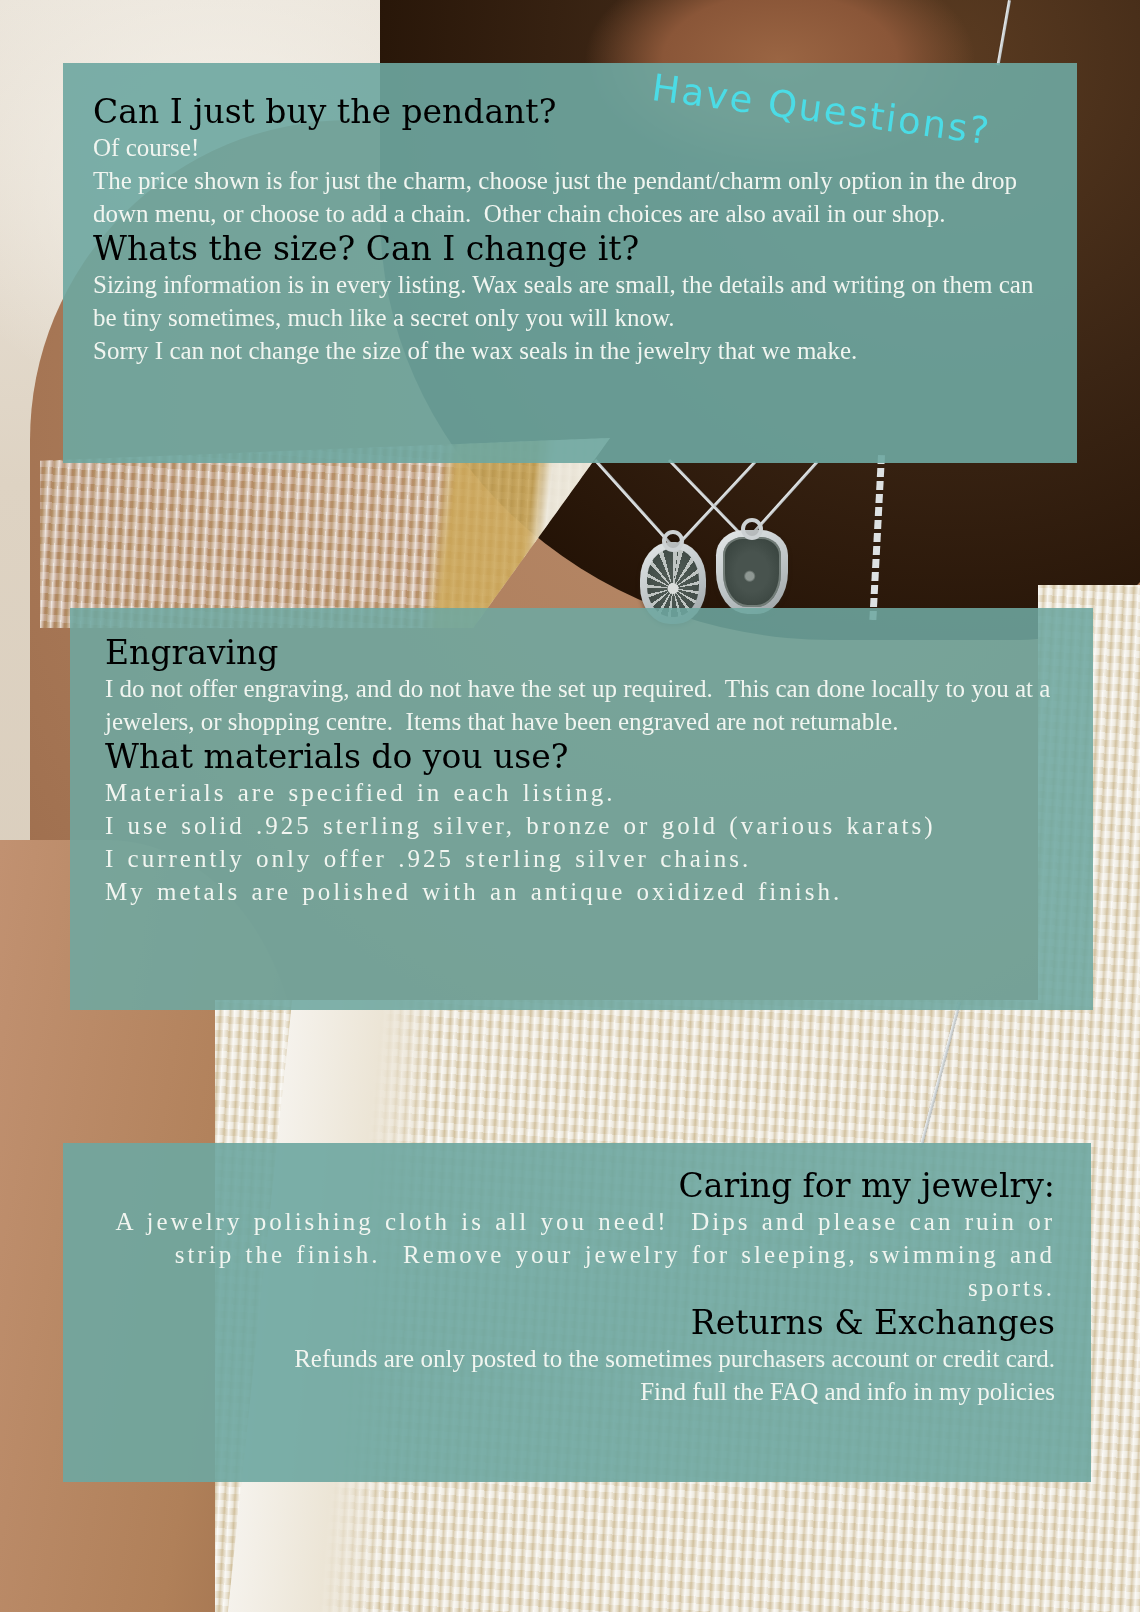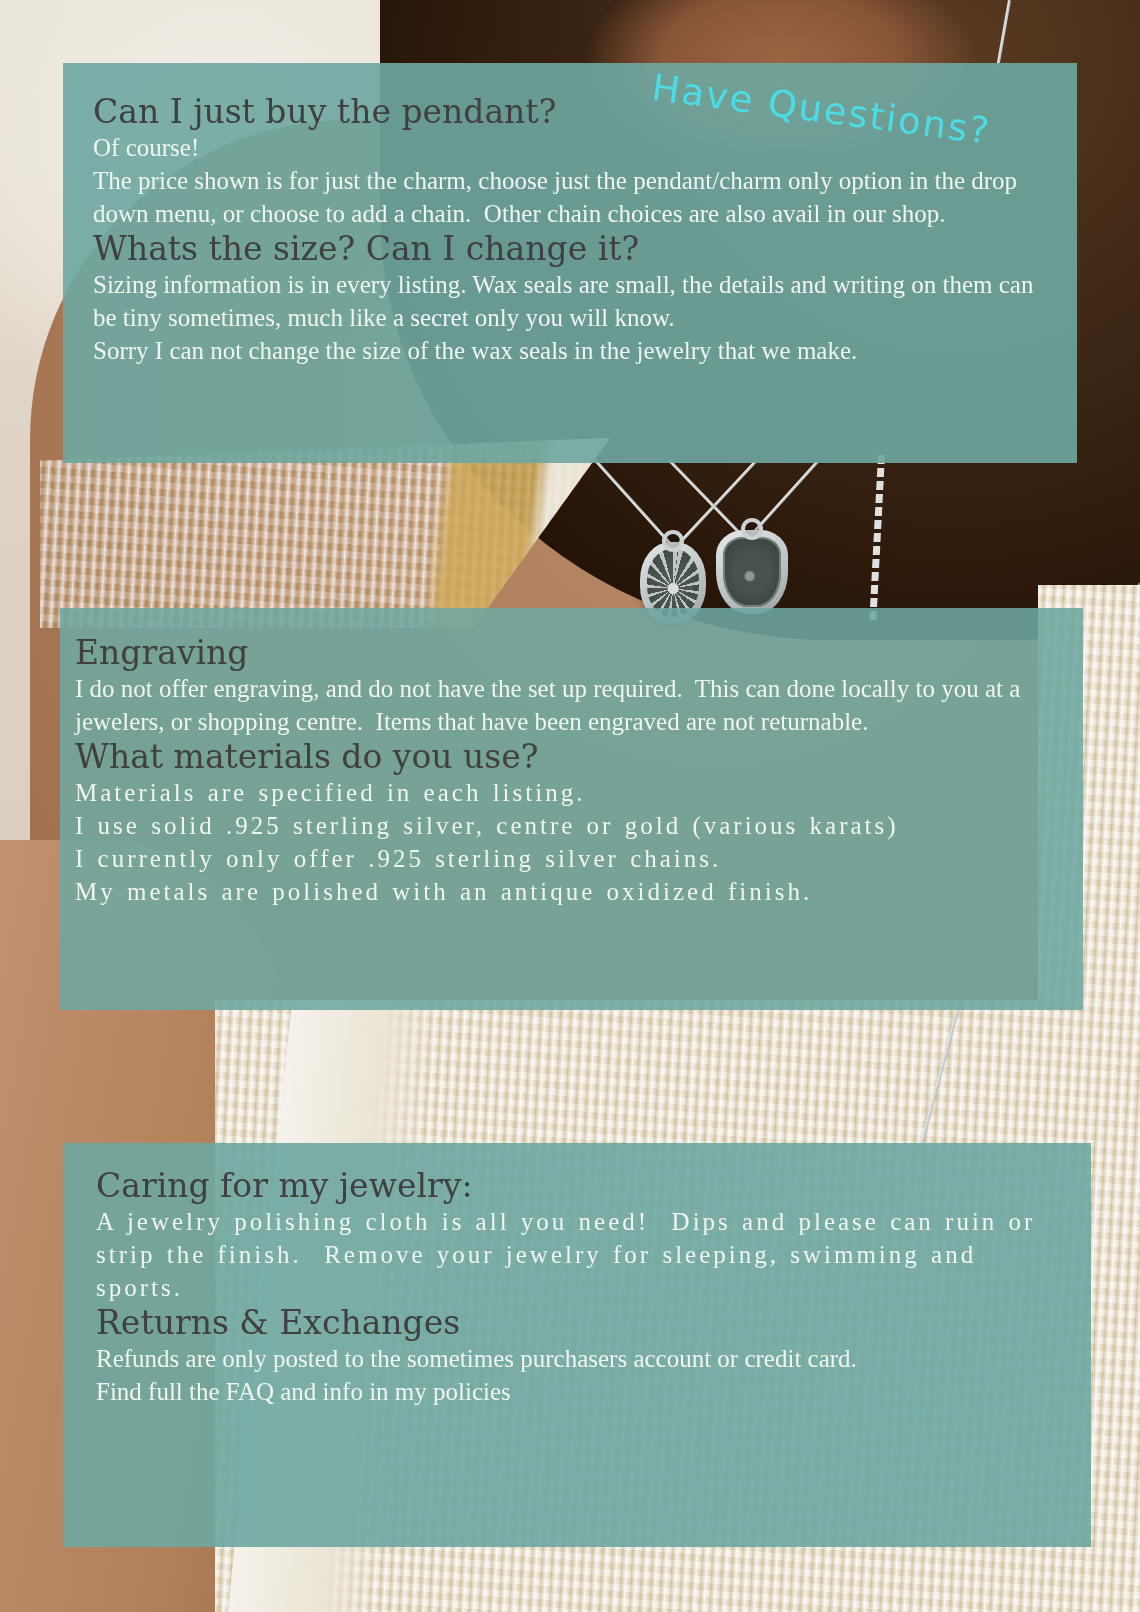--- a/index.html
+++ b/index.html
@@ -58,23 +58,23 @@
       radial-gradient(ellipse at 50% 50%,#4d5853 30%,#39443f 100%);}
   .pendant-shield .outer{border-radius:38% 38% 44% 44% / 30% 30% 50% 50%;}
   .pendant-shield .inner{border-radius:34% 34% 42% 42% / 26% 26% 48% 48%;
     box-shadow:inset 0 0 0 2px rgba(196,204,200,0.4);
     background:
       radial-gradient(circle at 46% 56%,rgba(200,208,204,0.55) 0 4px,rgba(200,208,204,0) 6px),
       radial-gradient(ellipse at 50% 50%,#48534e 40%,#323d38 100%);}
   
   .panel{position:absolute;background:rgba(110,167,161,0.91);color:#f1f5f0;z-index:10;box-sizing:border-box;}
   .panel-1{left:63px;top:63px;width:1014px;height:400px;padding:30px 42px 0 30px;}
-  .panel-2{left:60px;top:608px;width:1023px;height:402px;padding:26px 38px 0 15px;background:rgba(110,167,161,0.88);}
-  .panel-3{left:63px;top:1143px;width:1028px;height:404px;padding:24px 36px 0 33px;}
-  .panel h2{font-family:"DejaVu Serif",serif;font-weight:normal;color:#404040;font-size:33px;line-height:1.15;margin:0;}
+  .panel-2{left:70px;top:608px;width:1023px;height:402px;padding:26px 38px 0 35px;background:rgba(110,167,161,0.88);}
+  .panel-3{left:63px;top:1143px;width:1028px;height:339px;padding:24px 36px 0 33px;text-align:right;}
+  .panel h2{font-family:"DejaVu Serif",serif;font-weight:normal;color:#000000;font-size:33px;line-height:1.15;margin:0;}
   .panel p{font-size:25px;line-height:1.32;margin:0;white-space:pre-wrap;}
   .spaced{letter-spacing:3px;word-spacing:2px;}.mb16{margin-bottom:16px;}.mb18{margin-bottom:18px;}
   .mb20{margin-bottom:20px;}.mb22{margin-bottom:22px;}.mb24{margin-bottom:24px;}.mb28{margin-bottom:28px;}.mb30{margin-bottom:30px;}
   
   .note{position:absolute;left:655px;top:66px;width:420px;z-index:20;
     font-family:"DejaVu Sans",sans-serif;font-size:37px;letter-spacing:2px;
     color:#4bdce6;transform:rotate(7.5deg);transform-origin:left top;white-space:nowrap;}
 </style>
 </head>
 <body>
@@ -121,21 +121,21 @@
     <h2 class="mb20">Whats the size? Can I change it?</h2>
     <p class="mb28">Sizing information is in every listing. Wax seals are small, the details and writing on them can be tiny sometimes, much like a secret only you will know.</p>
     <p>Sorry I can not change the size of the wax seals in the jewelry that we make.</p>
   </div>
 
   <div class="panel panel-2">
     <h2 class="mb24">Engraving</h2>
     <p class="mb28">I do not offer engraving, and do not have the set up required.  This can done locally to you at a jewelers, or shopping centre.  Items that have been engraved are not returnable.</p>
     <h2 class="mb30">What materials do you use?</h2>
     <p class="mb30 spaced">Materials are specified in each listing.
-I use solid .925 sterling silver, centre or gold (various karats)</p>
+I use solid .925 sterling silver, bronze or gold (various karats)</p>
     <p class="spaced">I currently only offer .925 sterling silver chains.
 My metals are polished with an antique oxidized finish.</p>
   </div>
 
   <div class="panel panel-3">
     <h2 class="mb16">Caring for my jewelry:</h2>
     <p class="mb24 spaced">A jewelry polishing cloth is all you need!  Dips and please can ruin or strip the finish.  Remove your jewelry for sleeping, swimming and sports.</p>
     <h2 class="mb18">Returns &amp; Exchanges</h2>
     <p>Refunds are only posted to the sometimes purchasers account or credit card.
 Find full the FAQ and info in my policies</p>

